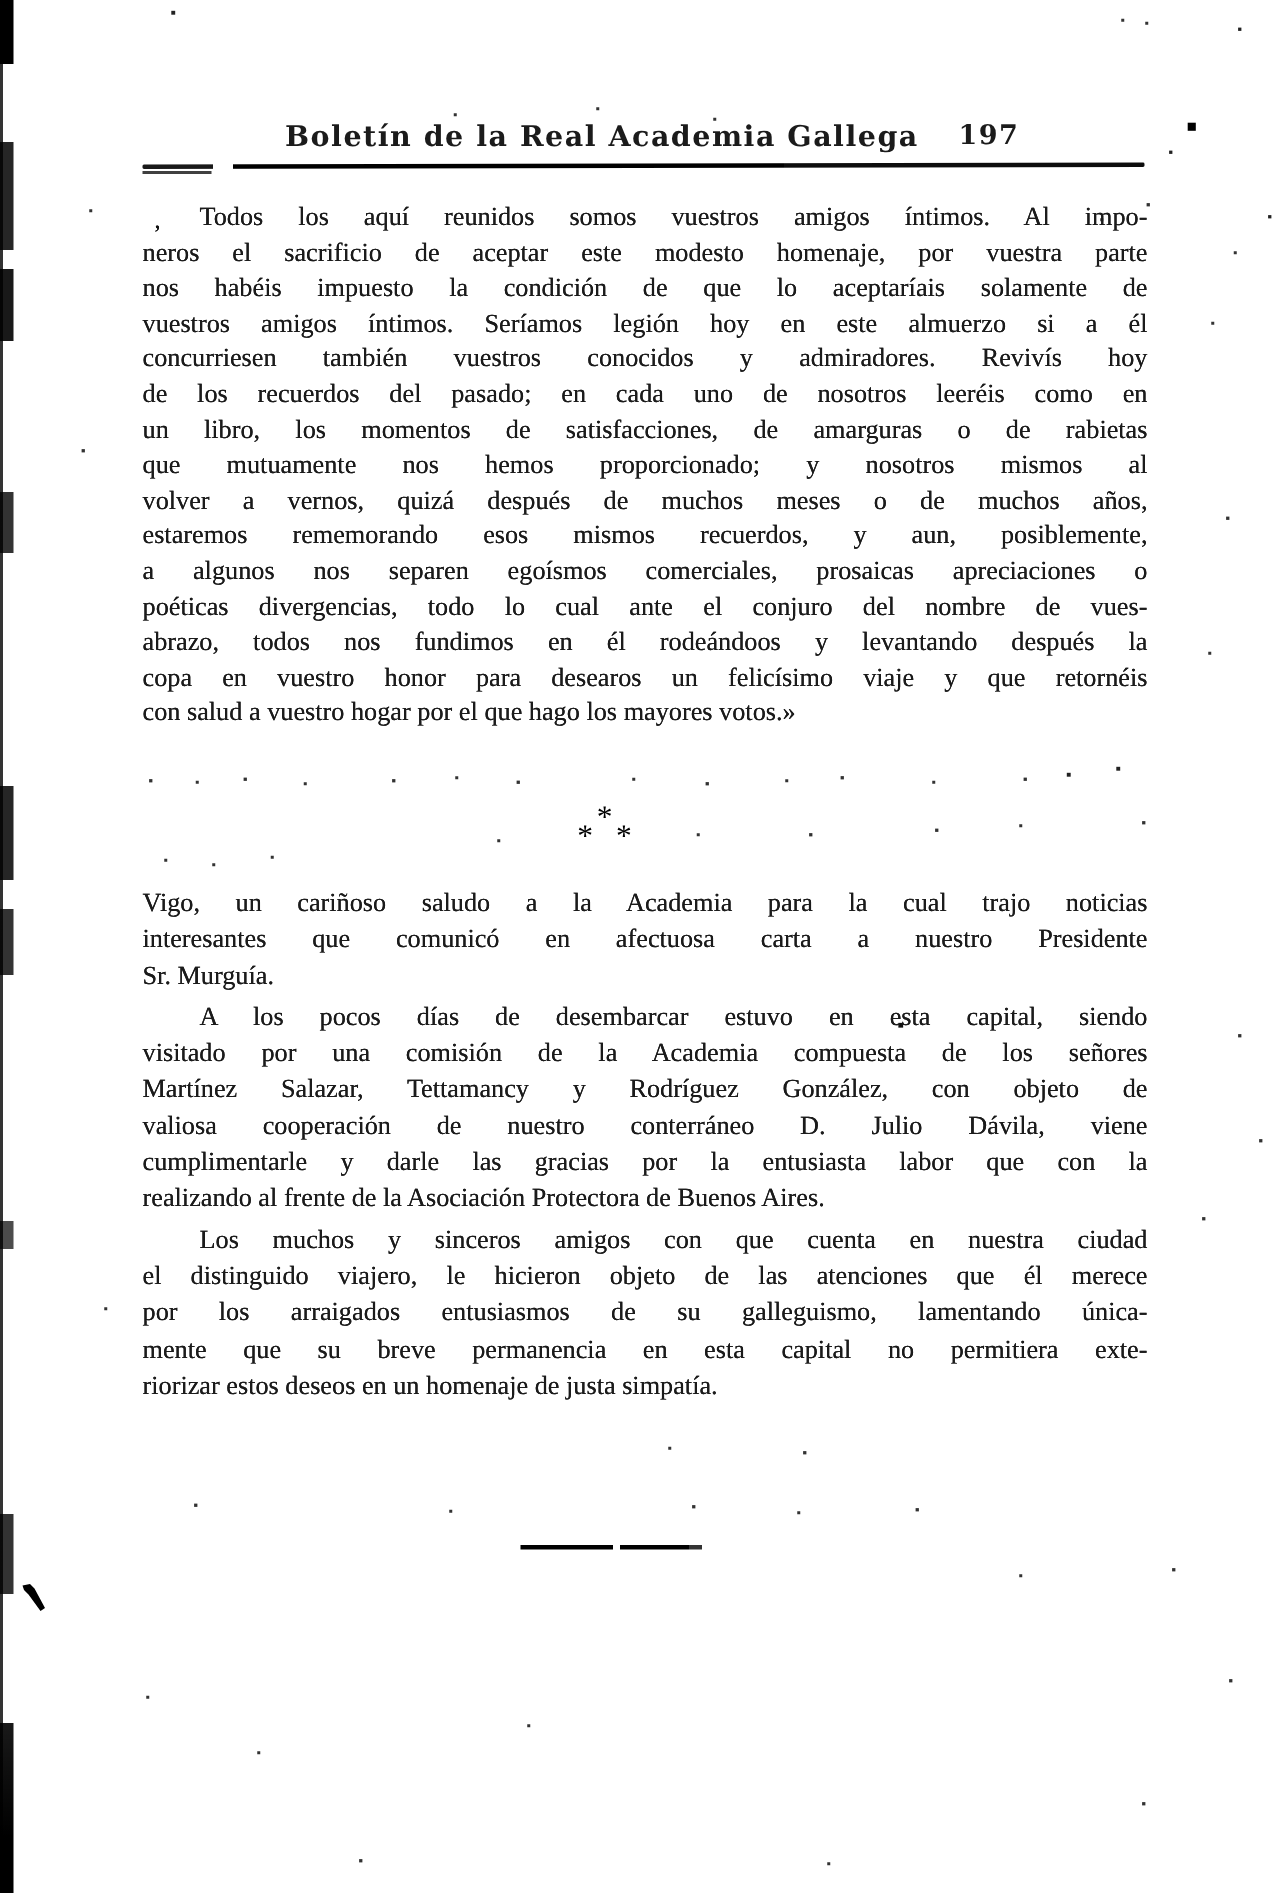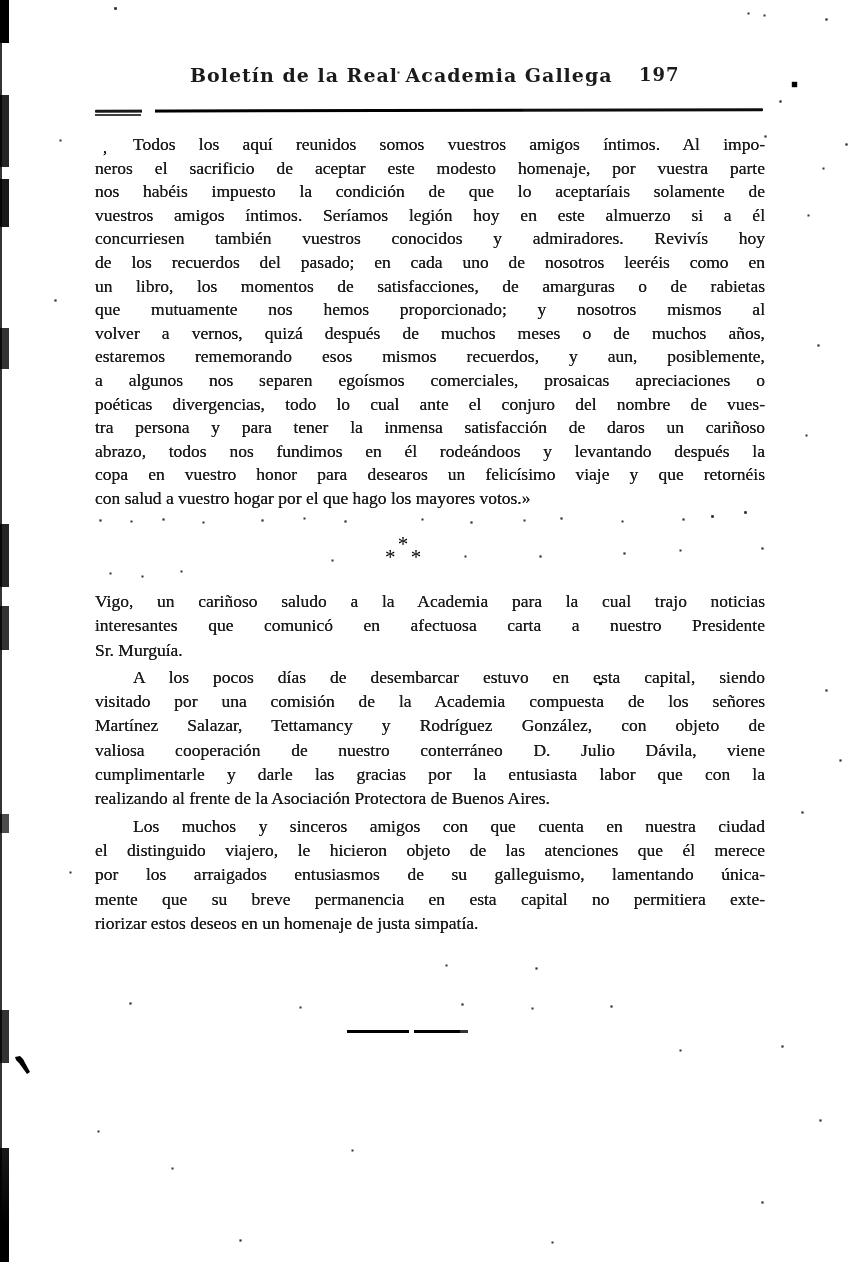--- a/index.html
+++ b/index.html
@@ -34,21 +34,21 @@
       rgba(0,0,0,.8) 48%, rgba(0,0,0,.8) 51.5%,
       transparent 51.5%, transparent 64.5%,
       rgba(0,0,0,.7) 64.5%, rgba(0,0,0,.7) 66%,
       transparent 66%, transparent 80%,
       rgba(0,0,0,.8) 80%, rgba(0,0,0,.8) 84.2%,
       transparent 84.2%, transparent 91%,
       rgba(0,0,0,.9) 91%, #000 97%, #000 100%);
   }
 
   
-  .header{position:absolute;top:64px;left:0;width:850px;height:30px;}
+  .header{position:absolute;top:80px;left:0;width:850px;height:30px;}
   .title{
     position:absolute;left:190px;width:380px;text-align:center;
     font-family:"DejaVu Serif", serif;
     font-size:19px;font-weight:600;letter-spacing:1px;
     white-space:nowrap;
   }
   .pageno{
     position:absolute;left:620px;width:45px;
     font-family:"DejaVu Serif", serif;
     font-size:18px;font-weight:600;letter-spacing:1px;margin-left:19px;
@@ -146,21 +146,20 @@
         <div class="tline">nos habéis impuesto la condición de que lo aceptaríais solamente de</div>
         <div class="tline">vuestros amigos íntimos. Seríamos legión hoy en este almuerzo si a él</div>
         <div class="tline">concurriesen también vuestros conocidos y admiradores. Revivís hoy</div>
         <div class="tline">de los recuerdos del pasado; en cada uno de nosotros leeréis como en</div>
         <div class="tline">un libro, los momentos de satisfacciones, de amarguras o de rabietas</div>
         <div class="tline">que mutuamente nos hemos proporcionado; y nosotros mismos al</div>
         <div class="tline">volver a vernos, quizá después de muchos meses o de muchos años,</div>
         <div class="tline">estaremos rememorando esos mismos recuerdos, y aun, posiblemente,</div>
         <div class="tline">a algunos nos separen egoísmos comerciales, prosaicas apreciaciones o</div>
         <div class="tline">poéticas divergencias, todo lo cual ante el conjuro del nombre de vues-</div>
-        <div class="tline">tra persona y para tener la inmensa satisfacción de daros un cariñoso</div>
         <div class="tline">abrazo, todos nos fundimos en él rodeándoos y levantando después la</div>
         <div class="tline">copa en vuestro honor para desearos un felicísimo viaje y que retornéis</div>
         <div class="tline last">con salud a vuestro hogar por el que hago los mayores votos.»</div>
       </div>
   </section>
 
   <div class="asterism">
     <div class="ast-top">*</div>
     <div class="ast-bottom">* *</div>
   </div>

